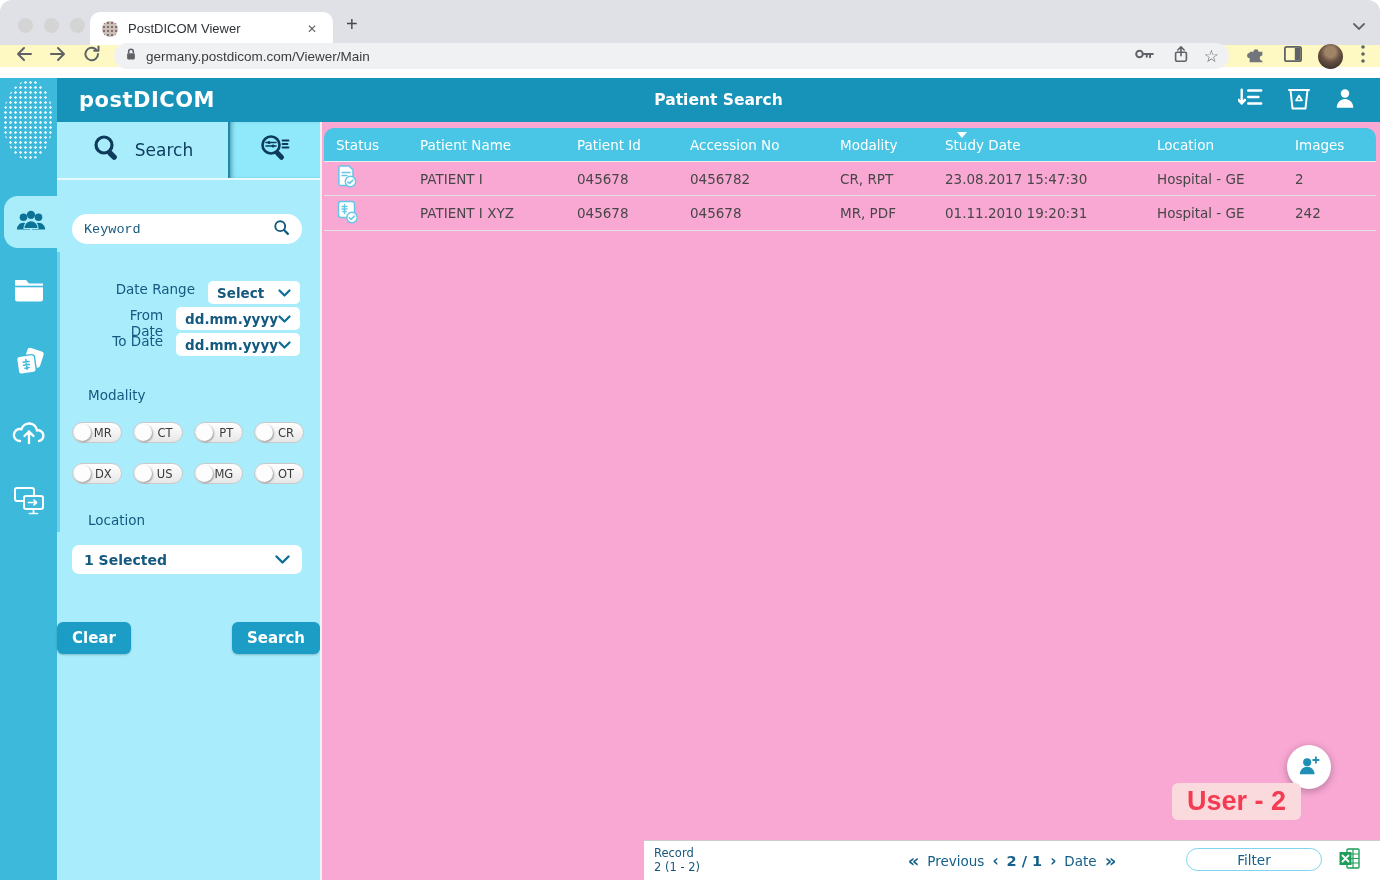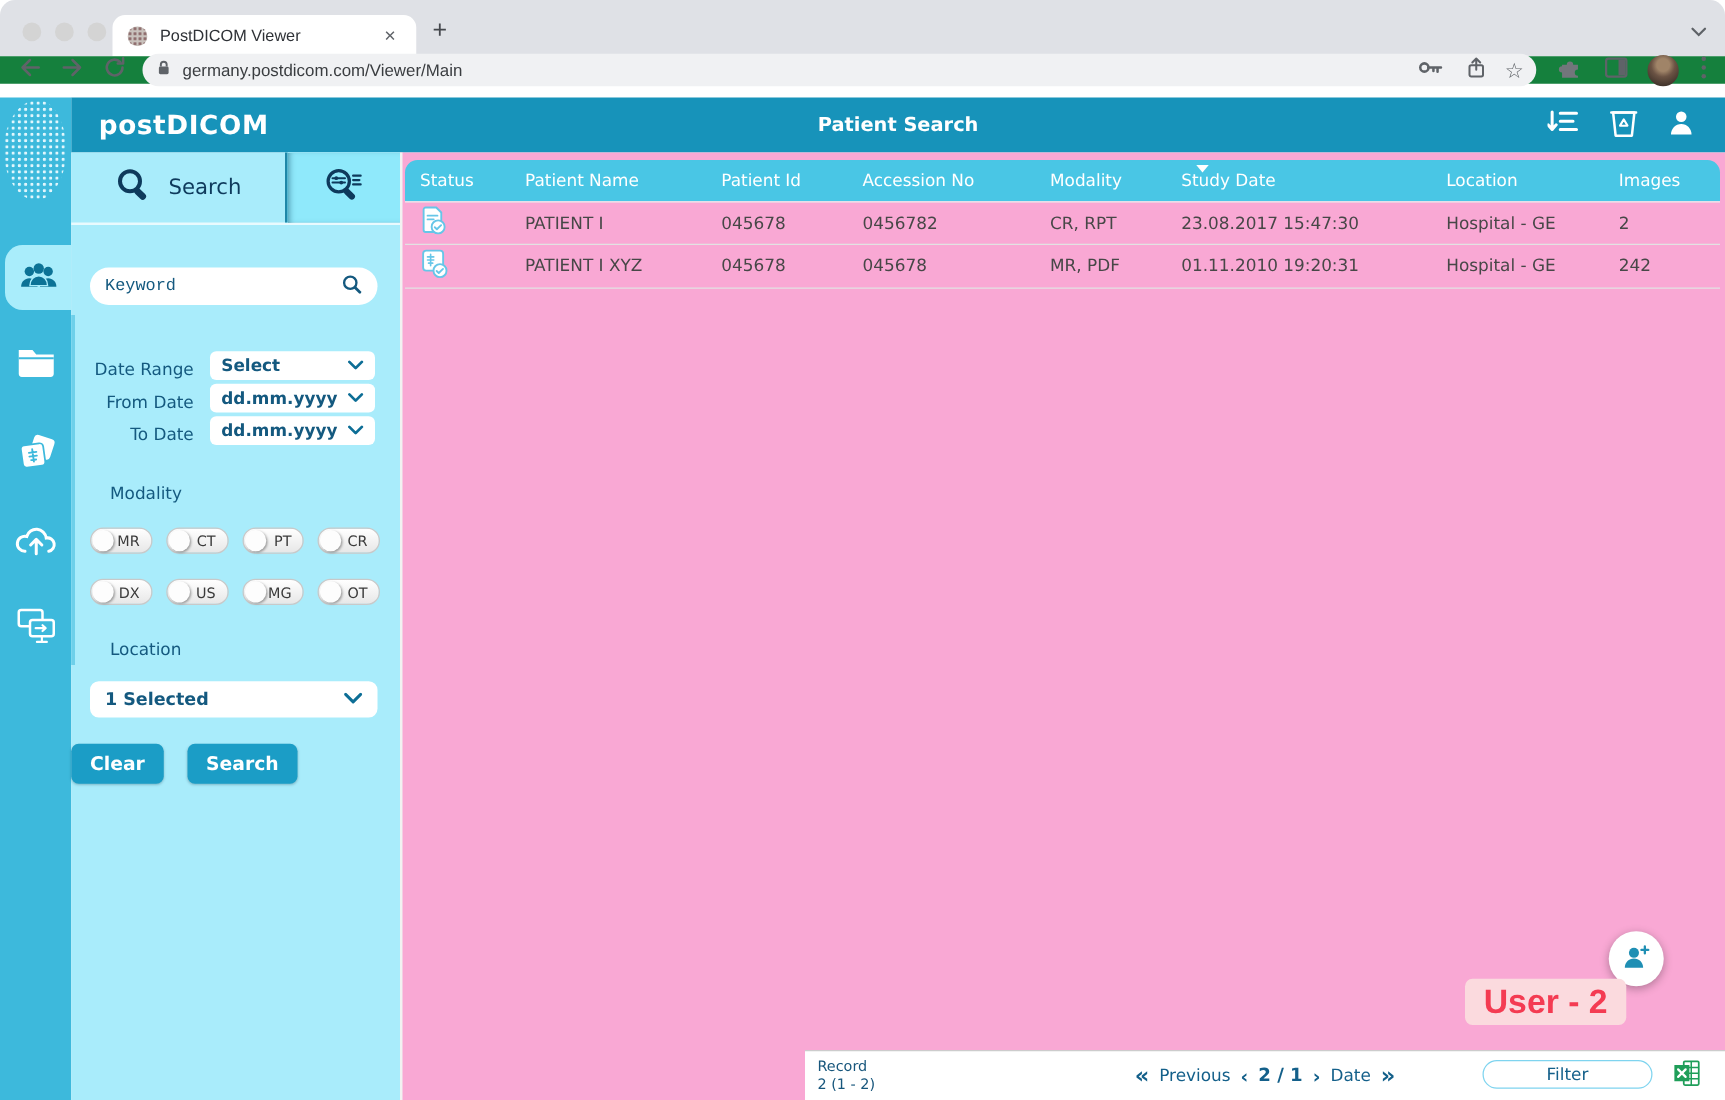--- a/index.html
+++ b/index.html
@@ -11,21 +11,21 @@
   .tabstrip { position:absolute; left:0; top:0; width:100%; height:45px; background:#dfe1e6; font-family:"Liberation Sans",sans-serif; }
   .traffic { position:absolute; left:18px; top:18px; display:flex; gap:11px; }
   .light { width:15px; height:15px; border-radius:50%; background:#d4d4d4; }
   .tab { position:absolute; left:90px; top:12px; width:243px; height:33px; background:#fff; border-radius:10px 10px 0 0; display:flex; align-items:center; padding:0 12px; }
   .favicon { width:16px; height:16px; border-radius:50%; background:#c9c2bd; background-image:radial-gradient(circle,#8d6c6c 1px,transparent 1.6px); background-size:4px 4px; margin-right:10px; flex:none; }
   .tab-title { font-size:13px; color:#2f3237; flex:1; white-space:nowrap; overflow:hidden; }
   .tab-close { font-size:12px; color:#5f6368; padding:2px 4px; cursor:pointer; }
   .newtab { position:absolute; left:346px; top:14px; font-size:20px; color:#45484d; line-height:20px; }
   .strip-chevron { position:absolute; right:14px; top:18px; }
 
-  .urlrow { position:absolute; left:0; top:45px; width:100%; height:22px; background:#15803d; display:flex; align-items:center; font-family:"Liberation Sans",sans-serif; }
+  .urlrow { position:absolute; left:0; top:45px; width:100%; height:22px; background:#fef9c3; display:flex; align-items:center; font-family:"Liberation Sans",sans-serif; }
   .navbtn { margin-left:14px; flex:none; }
   .urlpill { margin-left:12px; width:1118px; height:26px; background:#f0f1f3; border-radius:14px; display:flex; align-items:center; padding:0 10px; }
   .url-text { font-size:13.5px; color:#3a3d40; margin-left:8px; flex:1; }
   .pill-ic { margin-left:16px; flex:none; }
   .chrome-ic { margin-left:17px; flex:none; }
   .star-glyph { font-size:17px; color:#5f6368; margin-left:14px; }
   .avatar { width:25px; height:25px; border-radius:50%; margin-left:15px; background:radial-gradient(circle at 50% 32%, #a08468 0 24%, #6b5344 45%, #2e2620 95%); flex:none; }
 
   
   .appheader { position:absolute; left:57px; top:78px; right:0; height:44px; background:#1793ba; display:flex; align-items:center;padding-left:11px; }
@@ -42,31 +42,31 @@
   
   .panel { position:absolute; left:57px; top:122px; width:263px; bottom:0; background:#a9ecfb; color:#14597f; }
   .ptabs { display:flex; height:58px; border-bottom:2px solid rgba(255,255,255,.75); }
   .ptab-search { width:171px; display:flex; align-items:center; justify-content:center; gap:13px; font-size:17px; color:#0e3a5c; font-weight:500; }
   .ptab-adv { width:92px; background:#8fe9fb; border-left:2px solid #1f87a8; box-shadow:inset 4px 0 5px -3px rgba(0,60,85,.55); display:flex; align-items:center; justify-content:center; }
   .scrolledge { position:absolute; left:0; top:130px; width:3px; height:280px; background:#6ed0ea; }
   .keyword { margin:34px 18px 0 15px; height:30px; background:#fff; border-radius:15px; display:flex; align-items:center; padding:0 12px; }
   .keyword input { border:none; outline:none; flex:1; font-family:Liberation Mono, monospace; font-size:13.5px; color:#14597f; background:transparent; }
   .keyword input::placeholder { color:#14597f; opacity:1; }
   .formrows { margin-top:37px; }
-  .frow { display:flex; align-items:flex-end; margin:0 20px 3px 0; height:23px; }
+  .frow { display:flex; align-items:flex-start; margin:0 20px 3px 0; height:23px;padding-left:40px; }
   .flabel { width:98px; text-align:right; font-size:13.5px; padding-right:0; }
   .fselect { flex:1; margin-left:13px; height:23px; background:#fff; border-radius:5px; display:flex; align-items:center; padding:0 9px; font-size:13.5px; font-weight:700; color:#14597f; }
   .fselect .val { flex:1; }
   .seclabel { margin:31px 0 0 31px; font-size:13.5px; }
   .pillgrid { display:grid; grid-template-columns:repeat(4,1fr); gap:20px 11px; margin:19px 16px 0 15px; }
   .mpill { position:relative; height:21px; border-radius:11px; background:linear-gradient(#ffffff,#e7e7e7); border:1px solid #c9c9c9; display:flex; align-items:center; justify-content:flex-end; padding-right:9px; font-size:11.5px; color:#3a3a3a; font-weight:500; }
   .knob { position:absolute; left:1px; top:1px; width:17px; height:17px; border-radius:50%; background:#fdfdfd; box-shadow:1px 1px 2px rgba(0,0,0,.35); }
   .locselect { margin:17px 18px 0 15px; height:29px; background:#fff; border-radius:7px; display:flex; align-items:center; padding:0 12px; font-size:14px; font-weight:700; color:#14597f; }
   .locselect .val { flex:1; }
-  .btnrow { display:flex; justify-content:flex-start; gap:19px; margin-top:21px; }
+  .btnrow { display:flex; justify-content:space-between; gap:36px; margin-top:48px; }
   .tealbtn { background:#1b9dc6; color:#fff; font-weight:700; font-size:15px; border:none; border-radius:6px; padding:7px 15px; font-family:"DejaVu Sans",sans-serif; box-shadow:0 1px 2px rgba(0,40,60,.25); cursor:pointer; }
 
   
   .main { position:absolute; left:320px; top:122px; right:0; bottom:0; background:#f9a8d4; border-left:2px solid #f2f2f2; }
   .thead { position:absolute; left:2px; top:6px; width:1052px; height:33px; background:#49c6e5; border-radius:10px 10px 0 0; display:flex; align-items:center; color:#fff; font-size:13.5px; }
   .cell { padding-left:12px; white-space:nowrap; overflow:hidden; }
   .c0{width:84px;} .c1{width:157px;} .c2{width:113px;} .c3{width:150px;} .c4{width:105px;} .c5{width:212px;} .c6{width:138px;} .c7{flex:1;}
   .sorttri { position:absolute; left:633px; top:4px; width:0; height:0; border-left:5px solid transparent; border-right:5px solid transparent; border-top:6px solid #fff; }
   .rows { position:absolute; left:2px; top:39px; width:1052px; }
   .trow { display:flex; align-items:center; height:35px; border-bottom:1px solid #e2e2e2; font-size:13.5px; color:#474747; cursor:pointer; }

